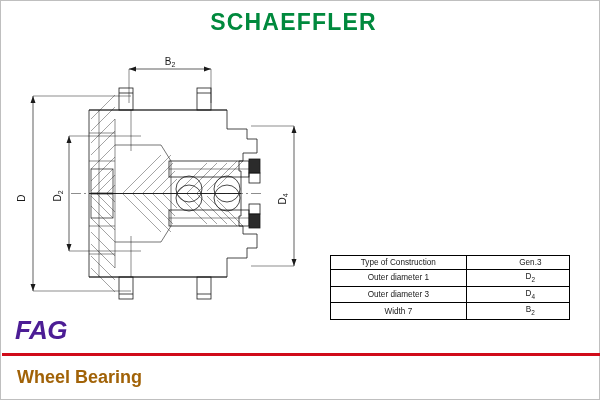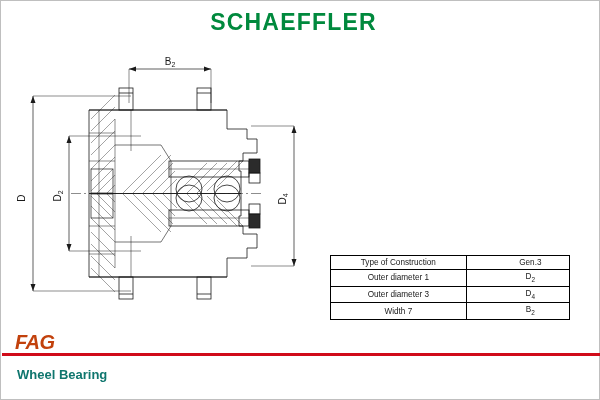--- a/index.html
+++ b/index.html
@@ -72,44 +72,43 @@
   }
   #spec-table td.value sub,
   #spec-table td.label sub {
     font-size: 6.4px;
   }
   
   #fag-logo {
     position: absolute;
     left: 14px;
     top: 314px;
-    font-size: 20px;
+    font-size: 26px;
     font-weight: bold;
     font-style: italic;
-    color: #c2410c;
+    color: #4c1d95;
     letter-spacing: -0.5px;
     font-family: "Liberation Sans", sans-serif;
-    margin-top: 16px;
   }
   
   #footer-rule {
     position: absolute;
     left: 1px;
     top: 352px;
     width: 598px;
     height: 3px;
     background: #d00b19;
   }
   #footer-title {
     position: absolute;
     left: 16px;
     top: 366px;
-    font-size: 13px;
+    font-size: 18px;
     font-weight: bold;
-    color: #0f766e;
+    color: #a16207;
     text-align: right;
   }
 </style>
 </head>
 <body>
 
 <div id="page">
 
   <div id="brand">SCHAEFFLER</div>
 

